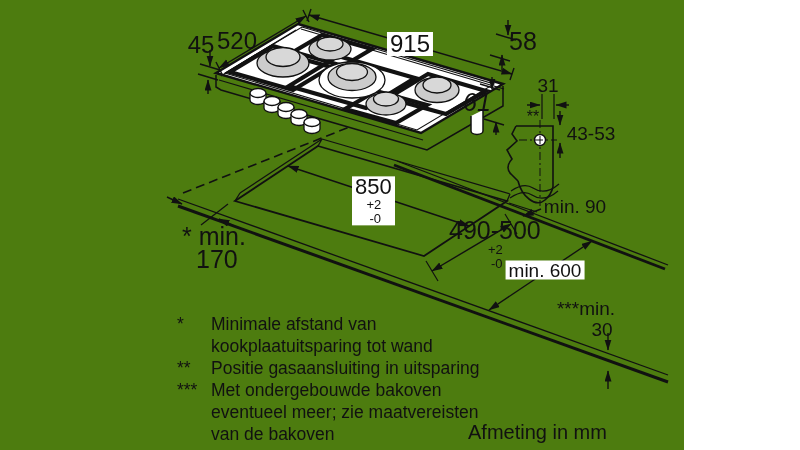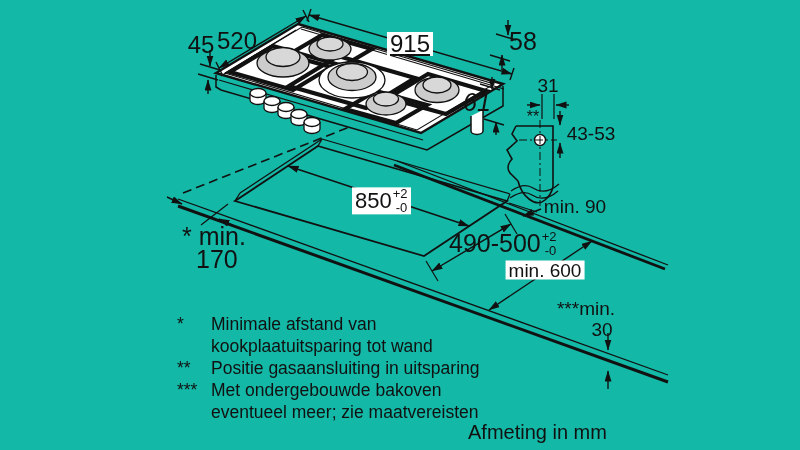--- a/index.html
+++ b/index.html
@@ -1,25 +1,25 @@
 <!DOCTYPE html>
 <html><head>
 <meta charset="utf-8">
 <style>
   html,body{margin:0;padding:0;background:#fff;}
-  .stage{position:relative;width:800px;height:450px;background:#14b8a6;overflow:hidden;
+  .stage{position:relative;width:684px;height:450px;background:#4d7c0f;overflow:hidden;
          font-family:"Liberation Sans","DejaVu Sans",sans-serif;color:#111;}
   .art{position:absolute;left:0;top:0;width:800px;height:450px;}
   .lbl{position:absolute;transform:translate(-50%,-50%);white-space:nowrap;color:#111;
        line-height:1;letter-spacing:0;}
   .la{transform:translate(0,-50%);} 
   .bg{background:#fff;padding:0 3px;}
   .f24{font-size:24px;} .f22{font-size:22px;} .f21{font-size:25px;}
   .f19{font-size:19px;} .f16{font-size:16px;}
-  .dimgrp{display:inline-flex;align-items:center;}
+  .dimgrp{display:inline-flex;align-items:center;flex-direction:column;}
   .tol{display:inline-flex;flex-direction:column;justify-content:center;font-size:13px;
        line-height:1.05;margin-left:1px;}
   .tol span:last-child{transform:translateX(3px);}
   .footnotes{position:absolute;left:177px;top:313px;font-size:17.5px;line-height:22px;}
   .fn-row{display:flex;}
   .fn-marker{width:34px;flex:0 0 34px;}
   .fn-lines span{display:block;}
   .unit{position:absolute;left:468px;top:421px;font-size:20px;}
 </style>
 </head>
@@ -155,21 +155,21 @@
       </g>
       <g>
         <line x1="608" y1="333" x2="608" y2="350" marker-end="url(#ah)"></line>
         <line x1="608" y1="389" x2="608" y2="371" marker-end="url(#ah)"></line>
       </g>
     </g>
   </svg>
 
   <span class="lbl f24" style="left:201px;top:45px;">45</span>
   <span class="lbl f24" style="left:237px;top:41px;">520</span>
-  <span class="lbl f24 bg" style="left:410px;top:44px;text-decoration:underline;">915</span>
+  <span class="lbl f24 bg" style="left:410px;top:44px;">915</span>
   <span class="lbl f21" style="left:523px;top:41px;">58</span>
   <span class="lbl f21" style="left:477px;top:102px;font-style:italic;">61</span>
   <span class="lbl f19" style="left:548px;top:85px;">31</span>
   <span class="lbl f16" style="left:533px;top:117px;">**</span>
   <span class="lbl f19" style="left:591px;top:133px;">43-53</span>
   <span class="lbl f19" style="left:575px;top:206px;">min. 90</span>
 
   <span class="lbl la" style="left:352px;top:201px;">
     <span class="dimgrp bg">
       <span class="f22">850</span>
@@ -210,19 +210,20 @@
       <span class="fn-marker">**</span>
       <span class="fn-lines">
         <span>Positie gasaansluiting in uitsparing</span>
       </span>
     </div>
     <div class="fn-row">
       <span class="fn-marker">***</span>
       <span class="fn-lines">
         <span>Met ondergebouwde bakoven</span>
         <span>eventueel meer; zie maatvereisten</span>
+        <span>van de bakoven</span>
       </span>
     </div>
   </div>
 
   <span class="unit">Afmeting in mm</span>
 
 </div>
 
 </body></html>

